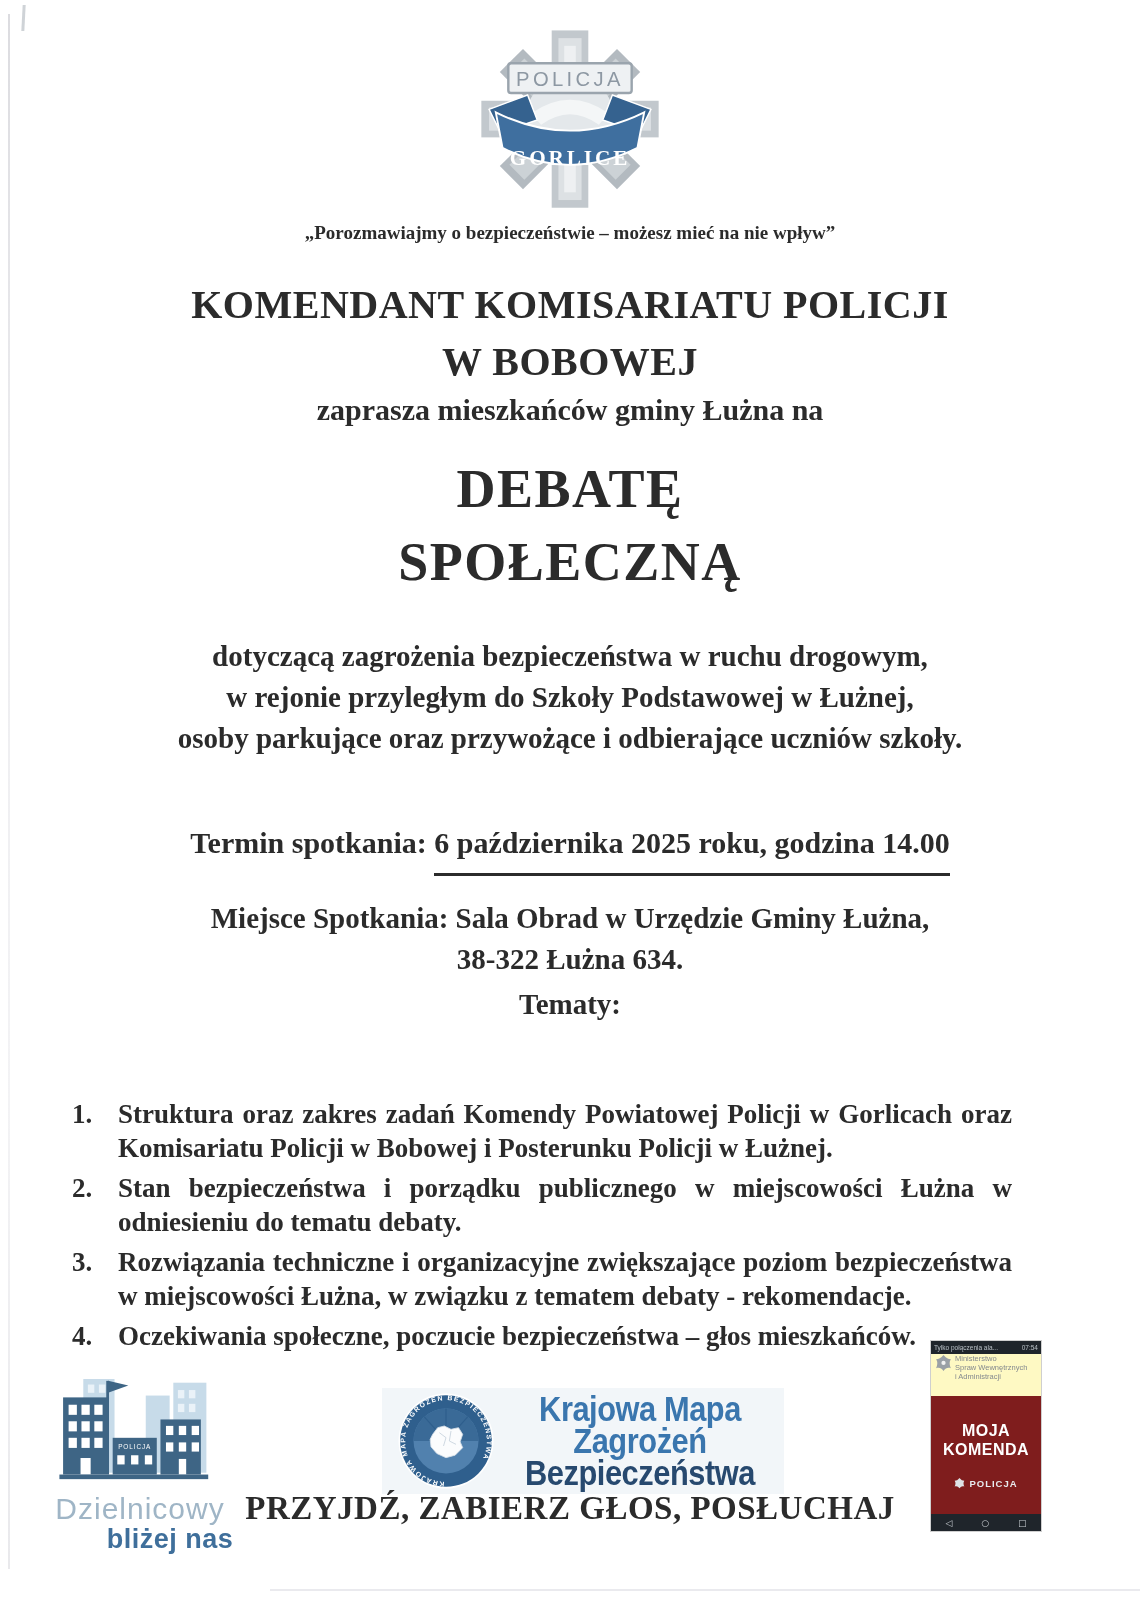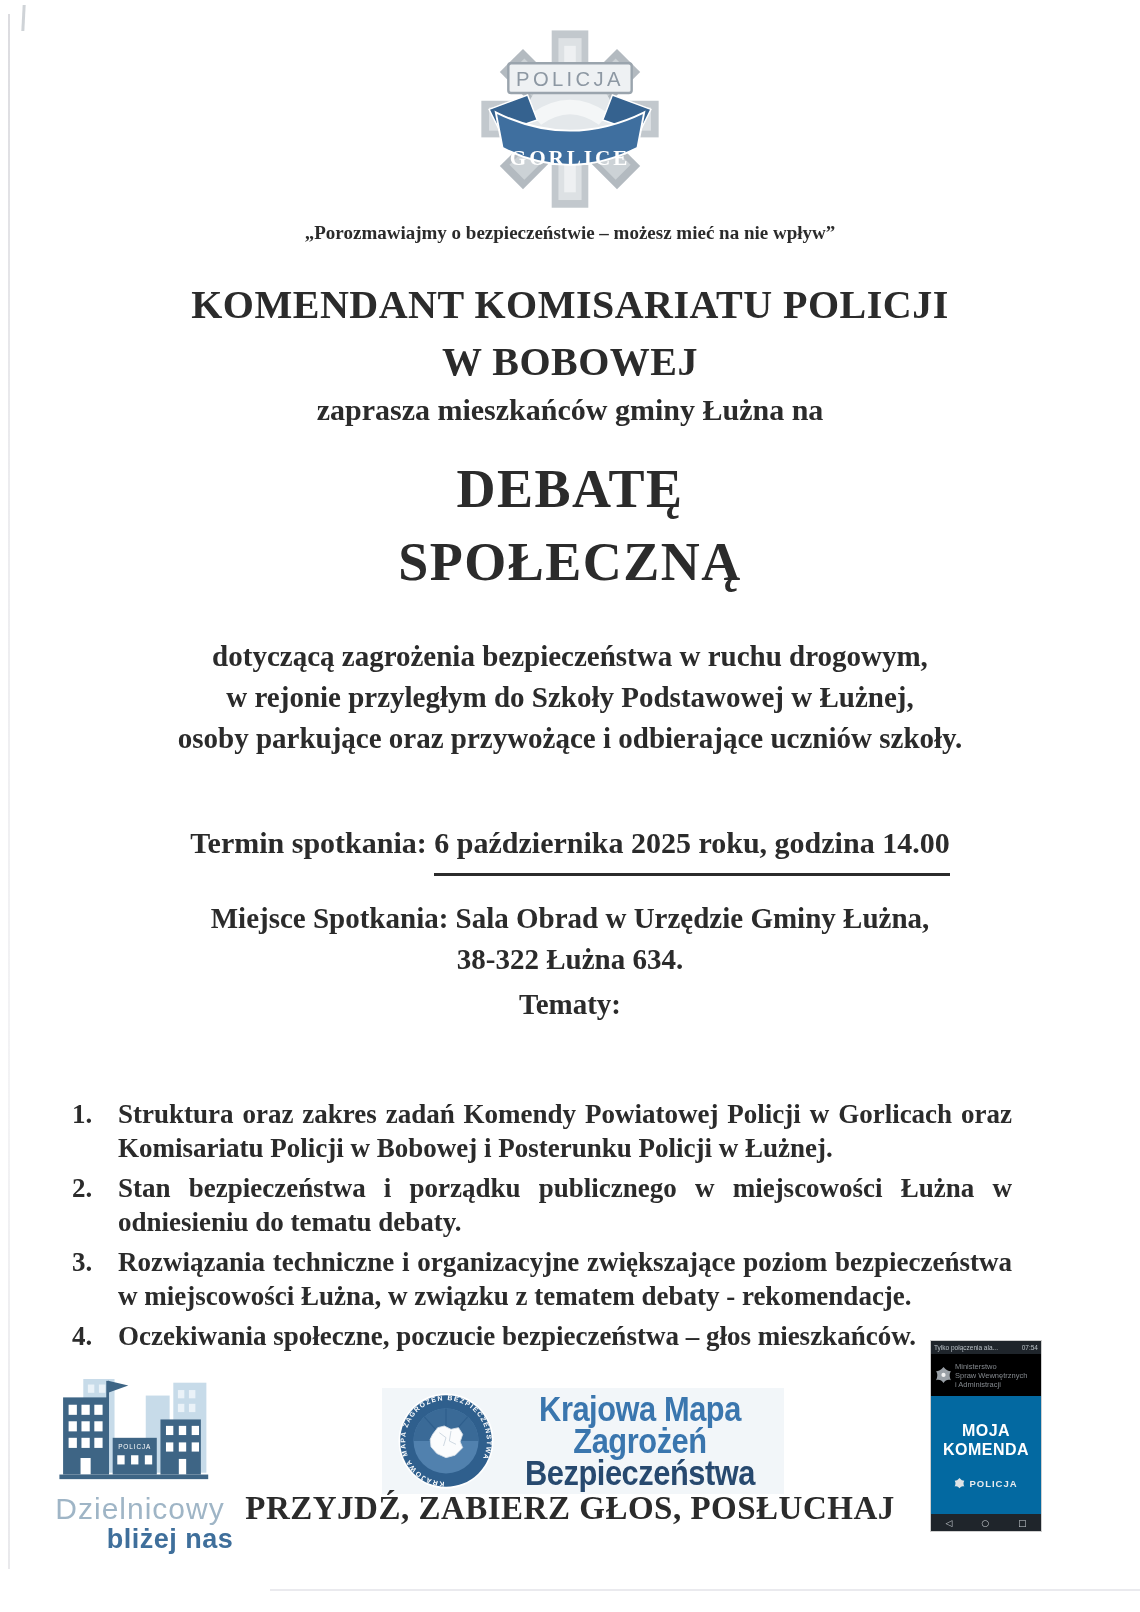--- a/index.html
+++ b/index.html
@@ -56,23 +56,23 @@
   .kmzb-text{flex:1;text-align:center;font-family:"Liberation Sans",sans-serif;font-weight:bold;
     transform:scaleX(.88);transform-origin:center;letter-spacing:-.5px;}
   .kmzb-l1,.kmzb-l2{font-size:35px;line-height:32px;color:#3a76ae;}
   .kmzb-l3{font-size:35px;line-height:32px;color:#27496f;}
 
   .phone{position:absolute;left:930px;top:1340px;width:110px;height:190px;
     display:flex;flex-direction:column;border:1px solid #cfcfcf;background:#fff;
     font-family:"Liberation Sans",sans-serif;}
   .phone-status{height:13px;background:#1f252b;color:#b9c0c6;font-size:6.5px;
     display:flex;align-items:center;justify-content:space-between;padding:0 3px;white-space:nowrap;overflow:hidden;}
-  .phone-ministry{height:42px;background:#000000;display:flex;align-items:center;padding:0 4px;}
+  .phone-ministry{height:42px;background:#fef9c3;display:flex;align-items:flex-start;padding:0 4px;}
   .phone-ministry .mtext{font-size:7.5px;line-height:9px;color:#84898e;margin-left:3px;}
-  .phone-main{flex:1;background:#0369a1;display:flex;flex-direction:column;align-items:center;justify-content:center;}
+  .phone-main{flex:1;background:#7f1d1d;display:flex;flex-direction:column;align-items:center;justify-content:center;}
   .phone-app{color:#ffffff;font-weight:bold;font-size:16px;line-height:19px;letter-spacing:.5px;text-align:center;}
   .phone-policja{margin-top:18px;display:flex;align-items:center;color:#e8ebee;font-weight:bold;font-size:9.5px;letter-spacing:1px;}
   .phone-nav{height:17px;background:#1f252b;color:#c8cdd2;display:flex;align-items:center;justify-content:space-around;
     font-family:"DejaVu Sans",sans-serif;font-size:9px;}
 </style>
 </head>
 <body>
 
 <div class="page">
 

